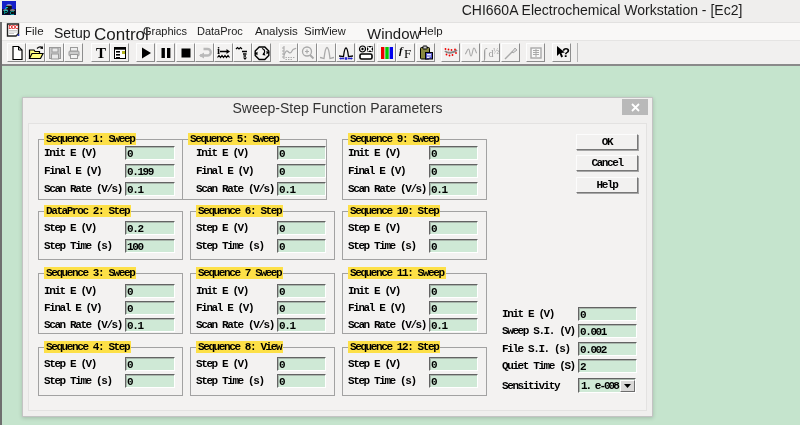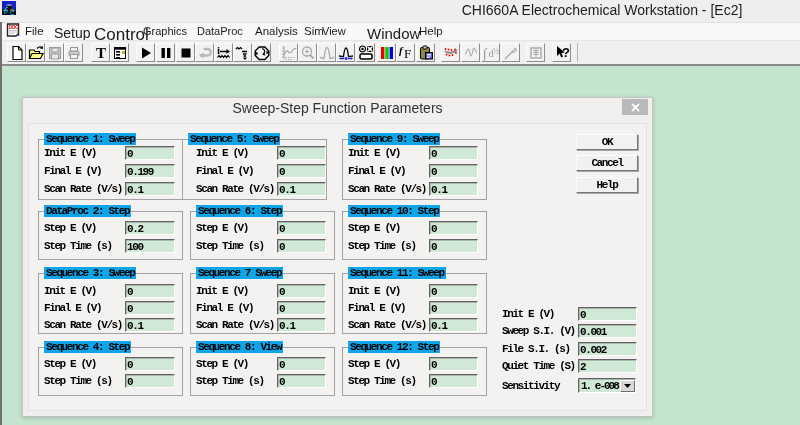--- a/index.html
+++ b/index.html
@@ -1,21 +1,21 @@
 <!DOCTYPE html>
 <html><head><meta charset="utf-8"><style>
 *{margin:0;padding:0;box-sizing:border-box}
 html,body{width:800px;height:425px;overflow:hidden;position:relative;font-family:"Liberation Sans",sans-serif}
 body{background:#c5e4cd}
 .abs{position:absolute}
 .mono{font-family:"Liberation Mono",monospace;font-weight:700;letter-spacing:-1.4px;font-size:11px;color:#000;white-space:nowrap}
 .fld{position:absolute;background:#cfe9d6;border-top:1px solid #636363;border-left:1px solid #636363;border-bottom:1px solid #fff;border-right:1px solid #fff;height:14px;box-shadow:inset 1px 1px 0 rgba(120,120,120,0.45)}
 .fld span{position:absolute;left:1px;top:1px}
 .gbx{position:absolute;border:1px solid #a2a2a2;width:145px}
-.gbt{position:absolute;top:-7px;left:5px;background:#0ea5e9;padding:0 2px}
+.gbt{position:absolute;top:-7px;left:5px;background:#fde047;padding:0 2px}
 .tbtn{position:absolute;top:43px;width:19px;height:19px;background:#f3f2f1;border:1px solid;border-color:#fdfdfd #8d8d8d #8d8d8d #fdfdfd;display:flex;align-items:center;justify-content:center}
 .btn{position:absolute;left:576px;width:62px;height:16px;background:#f2f1f0;border:1px solid;border-color:#fcfcfc #787878 #787878 #fcfcfc;box-shadow:1px 1px 0 #a6a6a6;text-align:center;line-height:14px}
 </style></head><body>
 <div class="abs" style="left:0;top:0;width:800px;height:22px;background:#efeeed"></div>
 <div class="abs" style="left:2px;top:1px;width:14px;height:14px"><svg width="14" height="14" viewBox="0 0 14 14">
       <rect width="14" height="14" fill="#1520c8"></rect>
       <rect x="0" y="8" width="14" height="6" fill="#0a0a35"></rect>
       <ellipse cx="7" cy="4.5" rx="2.8" ry="1.1" fill="#fff"></ellipse>
       <rect x="4.2" y="4.5" width="5.6" height="4" fill="#111"></rect>
       <ellipse cx="3.5" cy="9.5" rx="2.6" ry="1" fill="#ddd"></ellipse>

